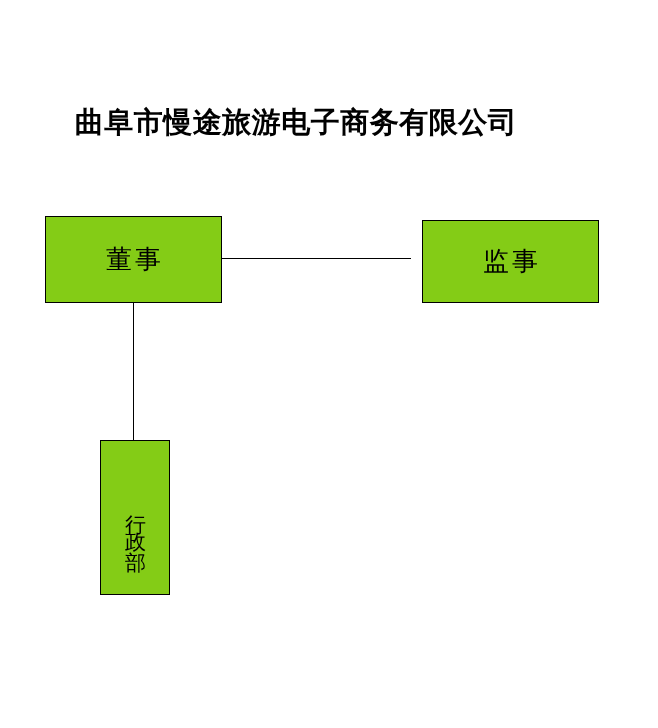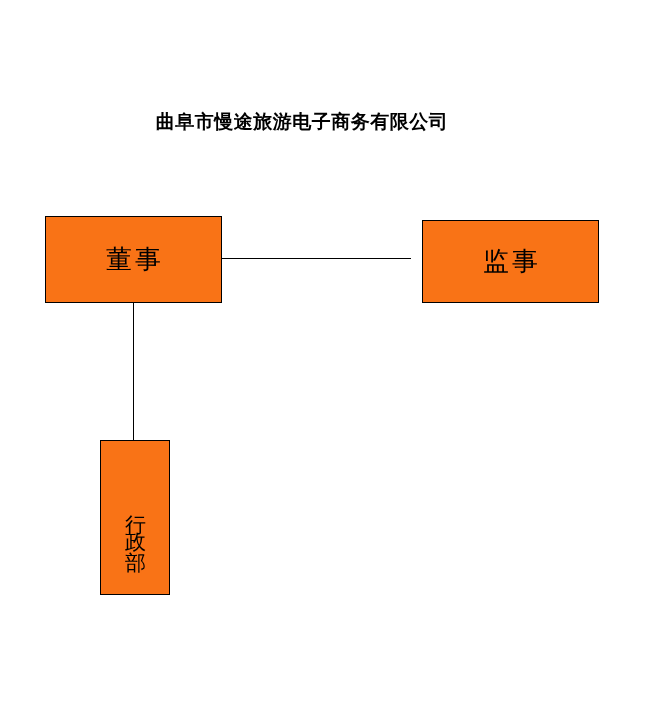--- a/index.html
+++ b/index.html
@@ -16,47 +16,47 @@
   #org-chart-page {
     position: relative;
     width: 658px;
     height: 728px;
     background: #ffffff;
   }
 
   
   .company-title {
     position: absolute;
-    left: 6px;
+    left: 0;
     top: 104px;
     width: 592px;
     text-align: center;
     font-family: "Liberation Serif", "DejaVu Serif", serif;
     font-weight: bold;
-    font-size: 19px;
+    font-size: 29px;
     line-height: 36px;
     letter-spacing: 0.5px;
     color: #000000;
     white-space: nowrap;
   }
 
   
   .chart-area {
     position: absolute;
     left: 0;
     top: 0;
     width: 658px;
     height: 728px;
   }
 
   .node-box {
     position: absolute;
     box-sizing: border-box;
     border: 1.4px solid #000000;
-    background: #f97316;
+    background: #84cc16;
     display: flex;
     align-items: center;
     justify-content: center;
     color: #000000;
   }
 
   .node-label {
     font-family: "Liberation Serif", "DejaVu Serif", serif;
     font-size: 26px;
     line-height: 30px;

